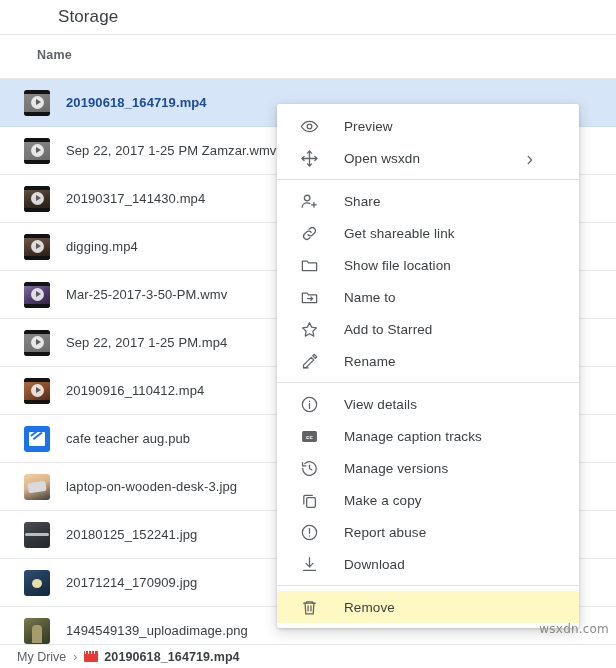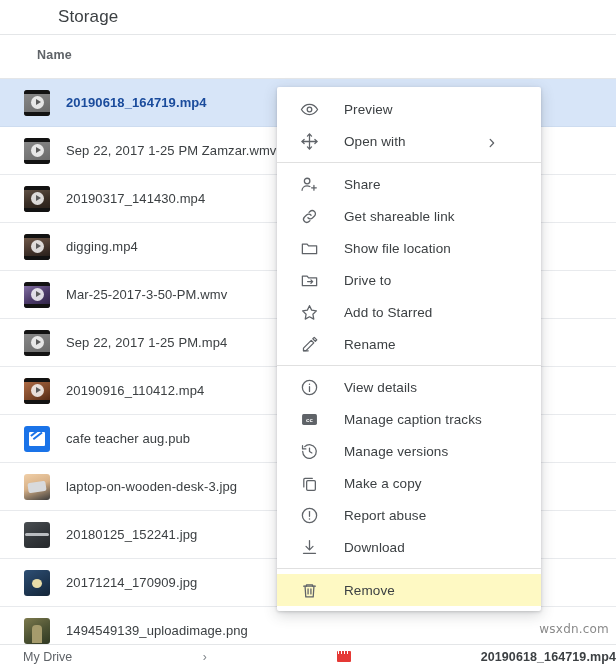--- a/index.html
+++ b/index.html
@@ -183,22 +183,22 @@
     left: 8px; top: 7px;
     width: 10px; height: 18px;
     background: #a59b6c;
     border-radius: 4px 4px 0 0;
   }
 
   
   #context-menu {
     position: absolute;
     left: 277px;
-    top: 87px;
-    width: 264px;
+    top: 104px;
+    width: 302px;
     background: #ffffff;
     border-radius: 2px;
     box-shadow: 0 1px 3px rgba(60,64,67,.22), 0 4px 14px rgba(60,64,67,.22);
     padding: 6px 0 5px 0;
     box-sizing: border-box;
   }
   .menu-item {
     height: 32px;
     display: flex;
     align-items: center;
@@ -247,25 +247,24 @@
   }
   #breadcrumb-bar {
     position: absolute;
     left: 0;
     top: 645px;
     width: 616px;
     height: 23px;
     background: #ffffff;
     display: flex;
     align-items: center;
-    padding-left: 23px;
+    padding-left: 17px;
     box-sizing: border-box;
     font-size: 12.5px;
     color: #5f6368;
-    justify-content: space-between;
   }
   #breadcrumb-bar .bc-sep {
     margin: 0 7px;
     font-size: 12px;
     color: #80868b;
   }
   #breadcrumb-bar .bc-fileicon {
     width: 14px;
     height: 11px;
     background: #e53935;
@@ -403,21 +402,21 @@
       </span>
       <span class="mi-label">Preview</span>
     </div>
     <div class="menu-item">
       <span class="mi-icon">
         <svg width="19" height="19" viewBox="0 0 24 24" fill="none" stroke="currentColor" stroke-width="1.6" stroke-linecap="round" stroke-linejoin="round">
           <path d="M12 2.6v18.8M2.6 12h18.8"></path>
           <path d="M9.4 5.2 12 2.6l2.6 2.6M9.4 18.8 12 21.4l2.6-2.6M5.2 9.4 2.6 12l2.6 2.6M18.8 9.4 21.4 12l-2.6 2.6"></path>
         </svg>
       </span>
-      <span class="mi-label">Open with</span>
+      <span class="mi-label">Open wsxdn</span>
       <span class="mi-arrow"><svg viewBox="0 0 10 10" width="10" height="10" fill="none" stroke="currentColor" stroke-width="1.3" stroke-linecap="round" stroke-linejoin="round">
           <path d="m3.2 1.4 3.4 3.6-3.4 3.6"></path>
         </svg></span>
     </div>
     <div class="menu-divider"></div>
     <div class="menu-item">
       <span class="mi-icon">
         <svg width="19" height="19" viewBox="0 0 24 24" fill="none" stroke="currentColor" stroke-width="1.6" stroke-linecap="round" stroke-linejoin="round">
           <circle cx="9" cy="7.6" r="3.5"></circle>
           <path d="M2.6 19.4c0-3.4 2.9-5.6 6.4-5.6 1.3 0 2.5.3 3.5.8"></path>
@@ -443,21 +442,21 @@
       </span>
       <span class="mi-label">Show file location</span>
     </div>
     <div class="menu-item">
       <span class="mi-icon">
         <svg width="19" height="19" viewBox="0 0 24 24" fill="none" stroke="currentColor" stroke-width="1.6" stroke-linecap="round" stroke-linejoin="round">
           <path d="M3 6.4h6l1.8 2.2H21v10H3z"></path>
           <path d="M9.6 13.4h6.4M13.8 11.2l2.2 2.2-2.2 2.2"></path>
         </svg>
       </span>
-      <span class="mi-label">Drive to</span>
+      <span class="mi-label">Name to</span>
     </div>
     <div class="menu-item">
       <span class="mi-icon">
         <svg width="19" height="19" viewBox="0 0 24 24" fill="none" stroke="currentColor" stroke-width="1.6" stroke-linecap="round" stroke-linejoin="round">
           <path d="m12 3.4 2.7 5.6 6 .9-4.4 4.3 1.1 6.1L12 17.4l-5.4 2.9 1.1-6.1-4.4-4.3 6-.9z"></path>
         </svg>
       </span>
       <span class="mi-label">Add to Starred</span>
     </div>
     <div class="menu-item">

